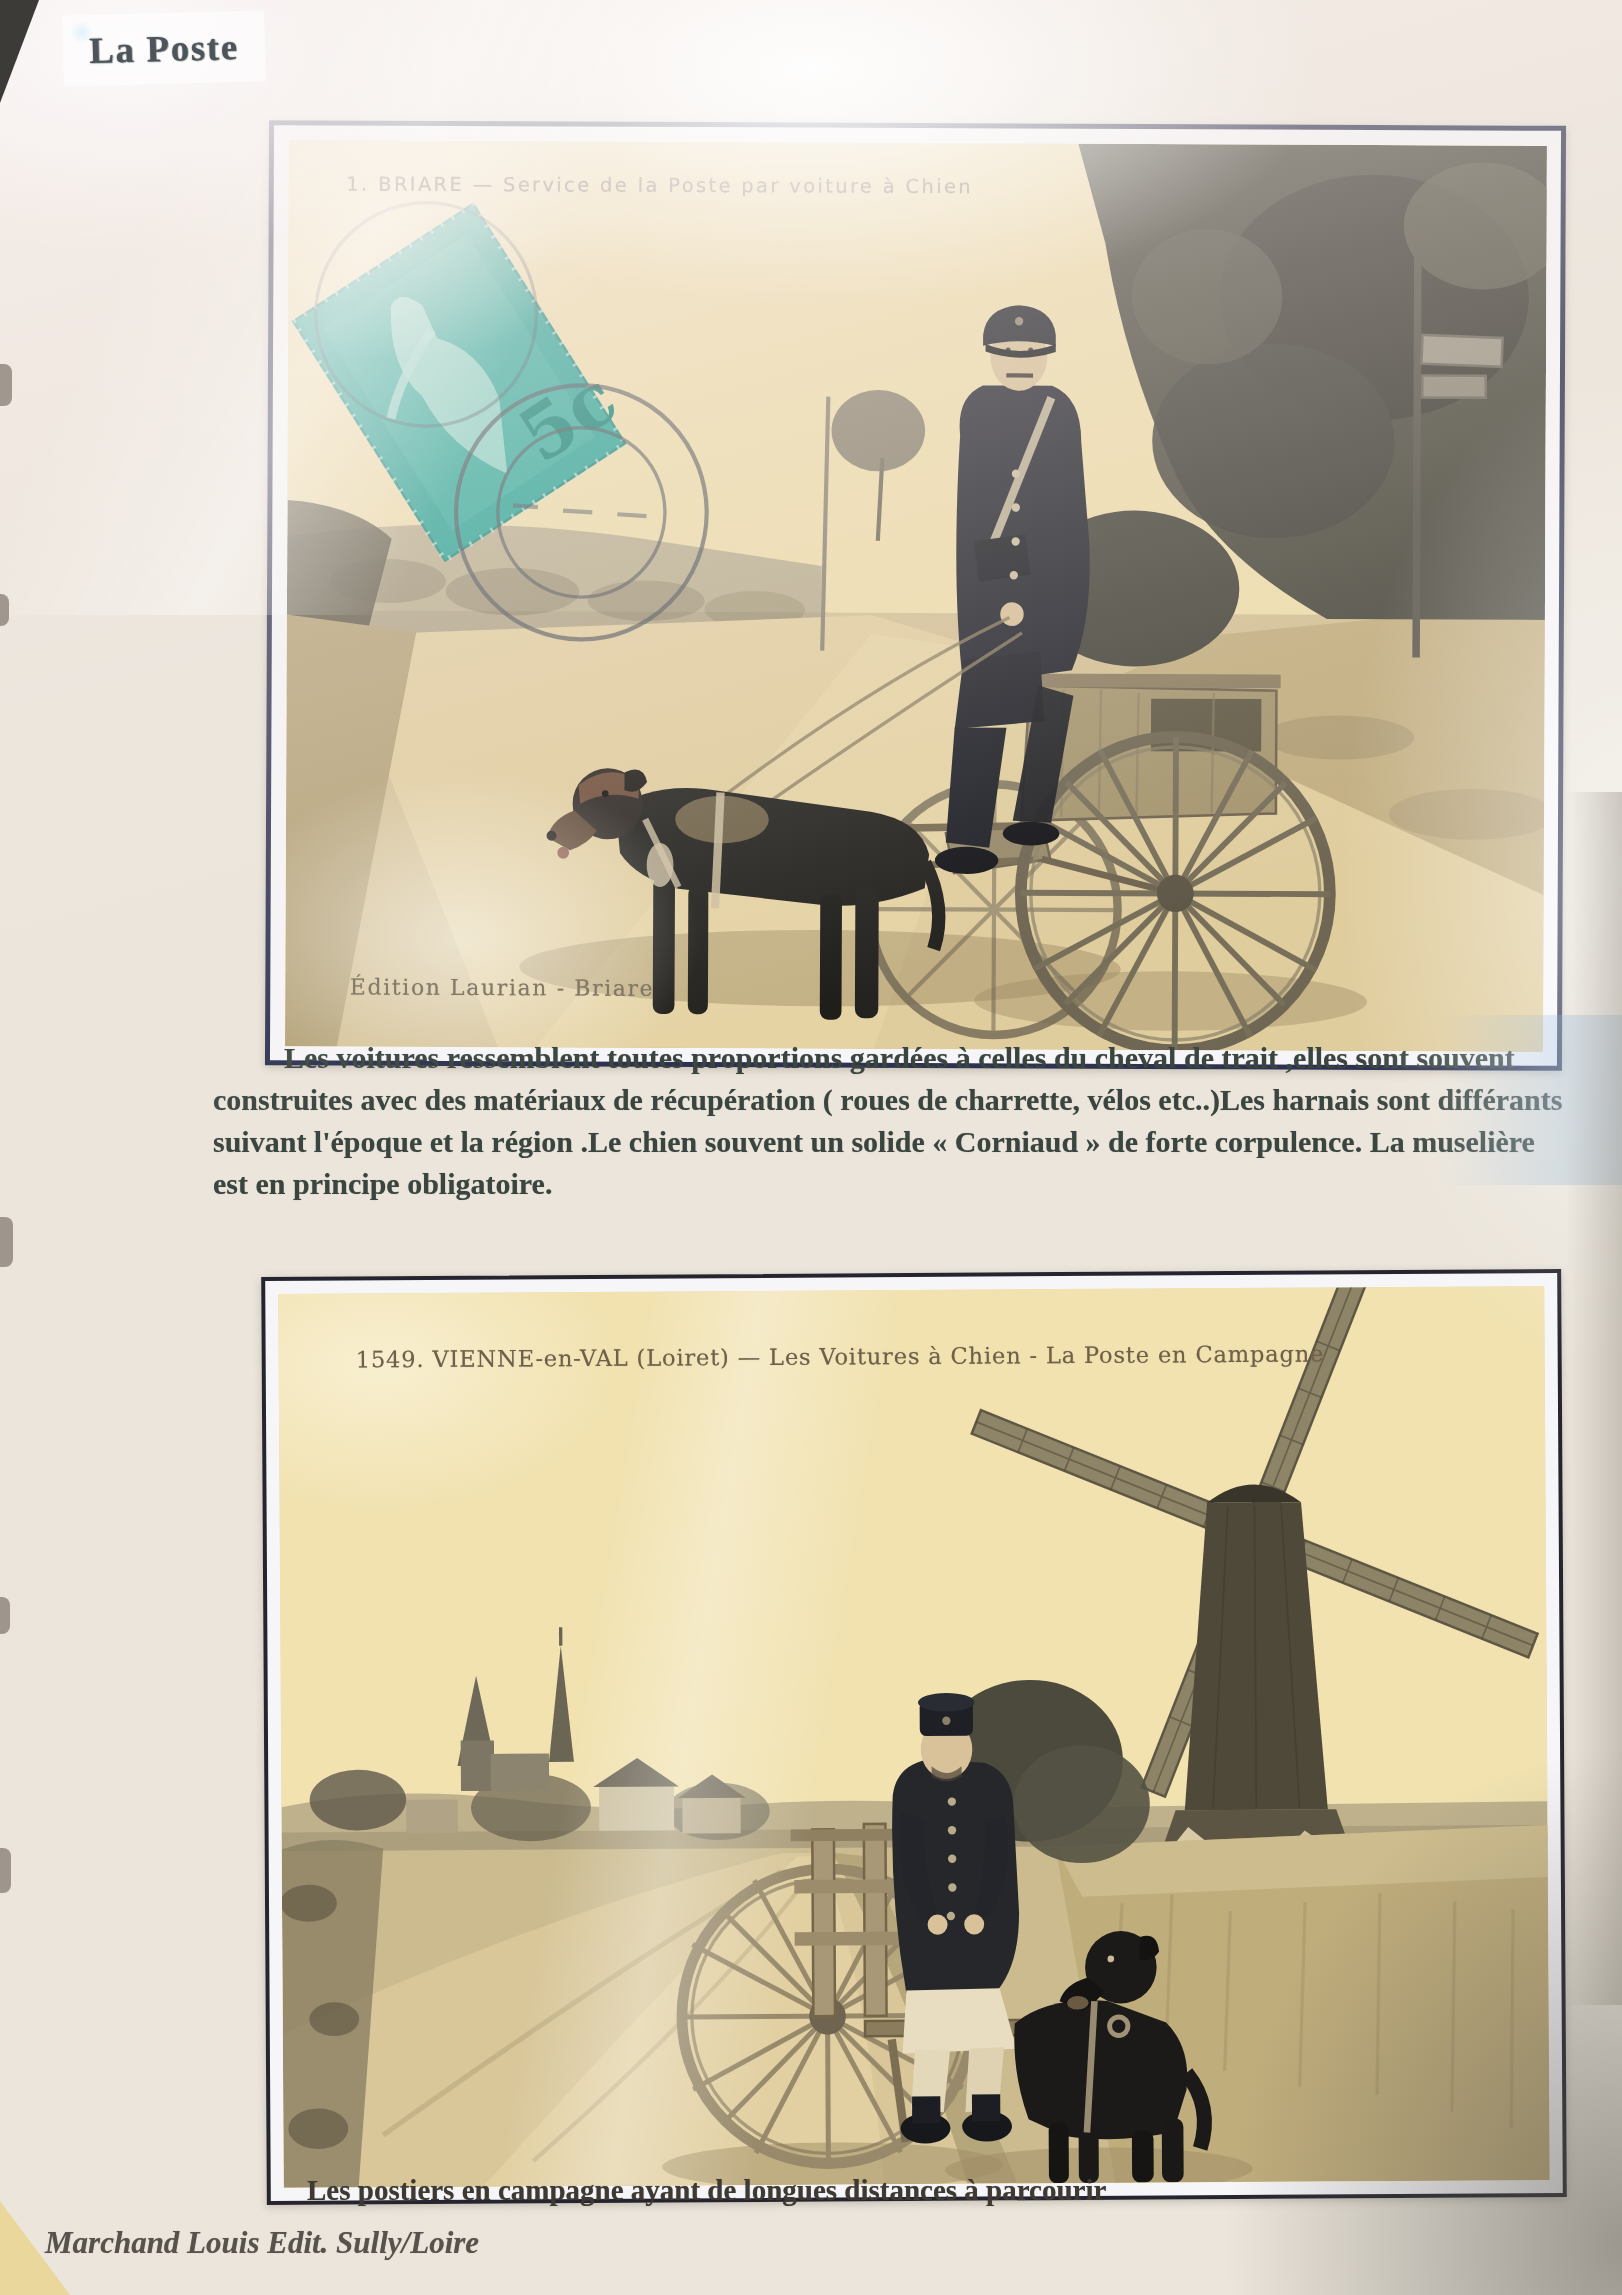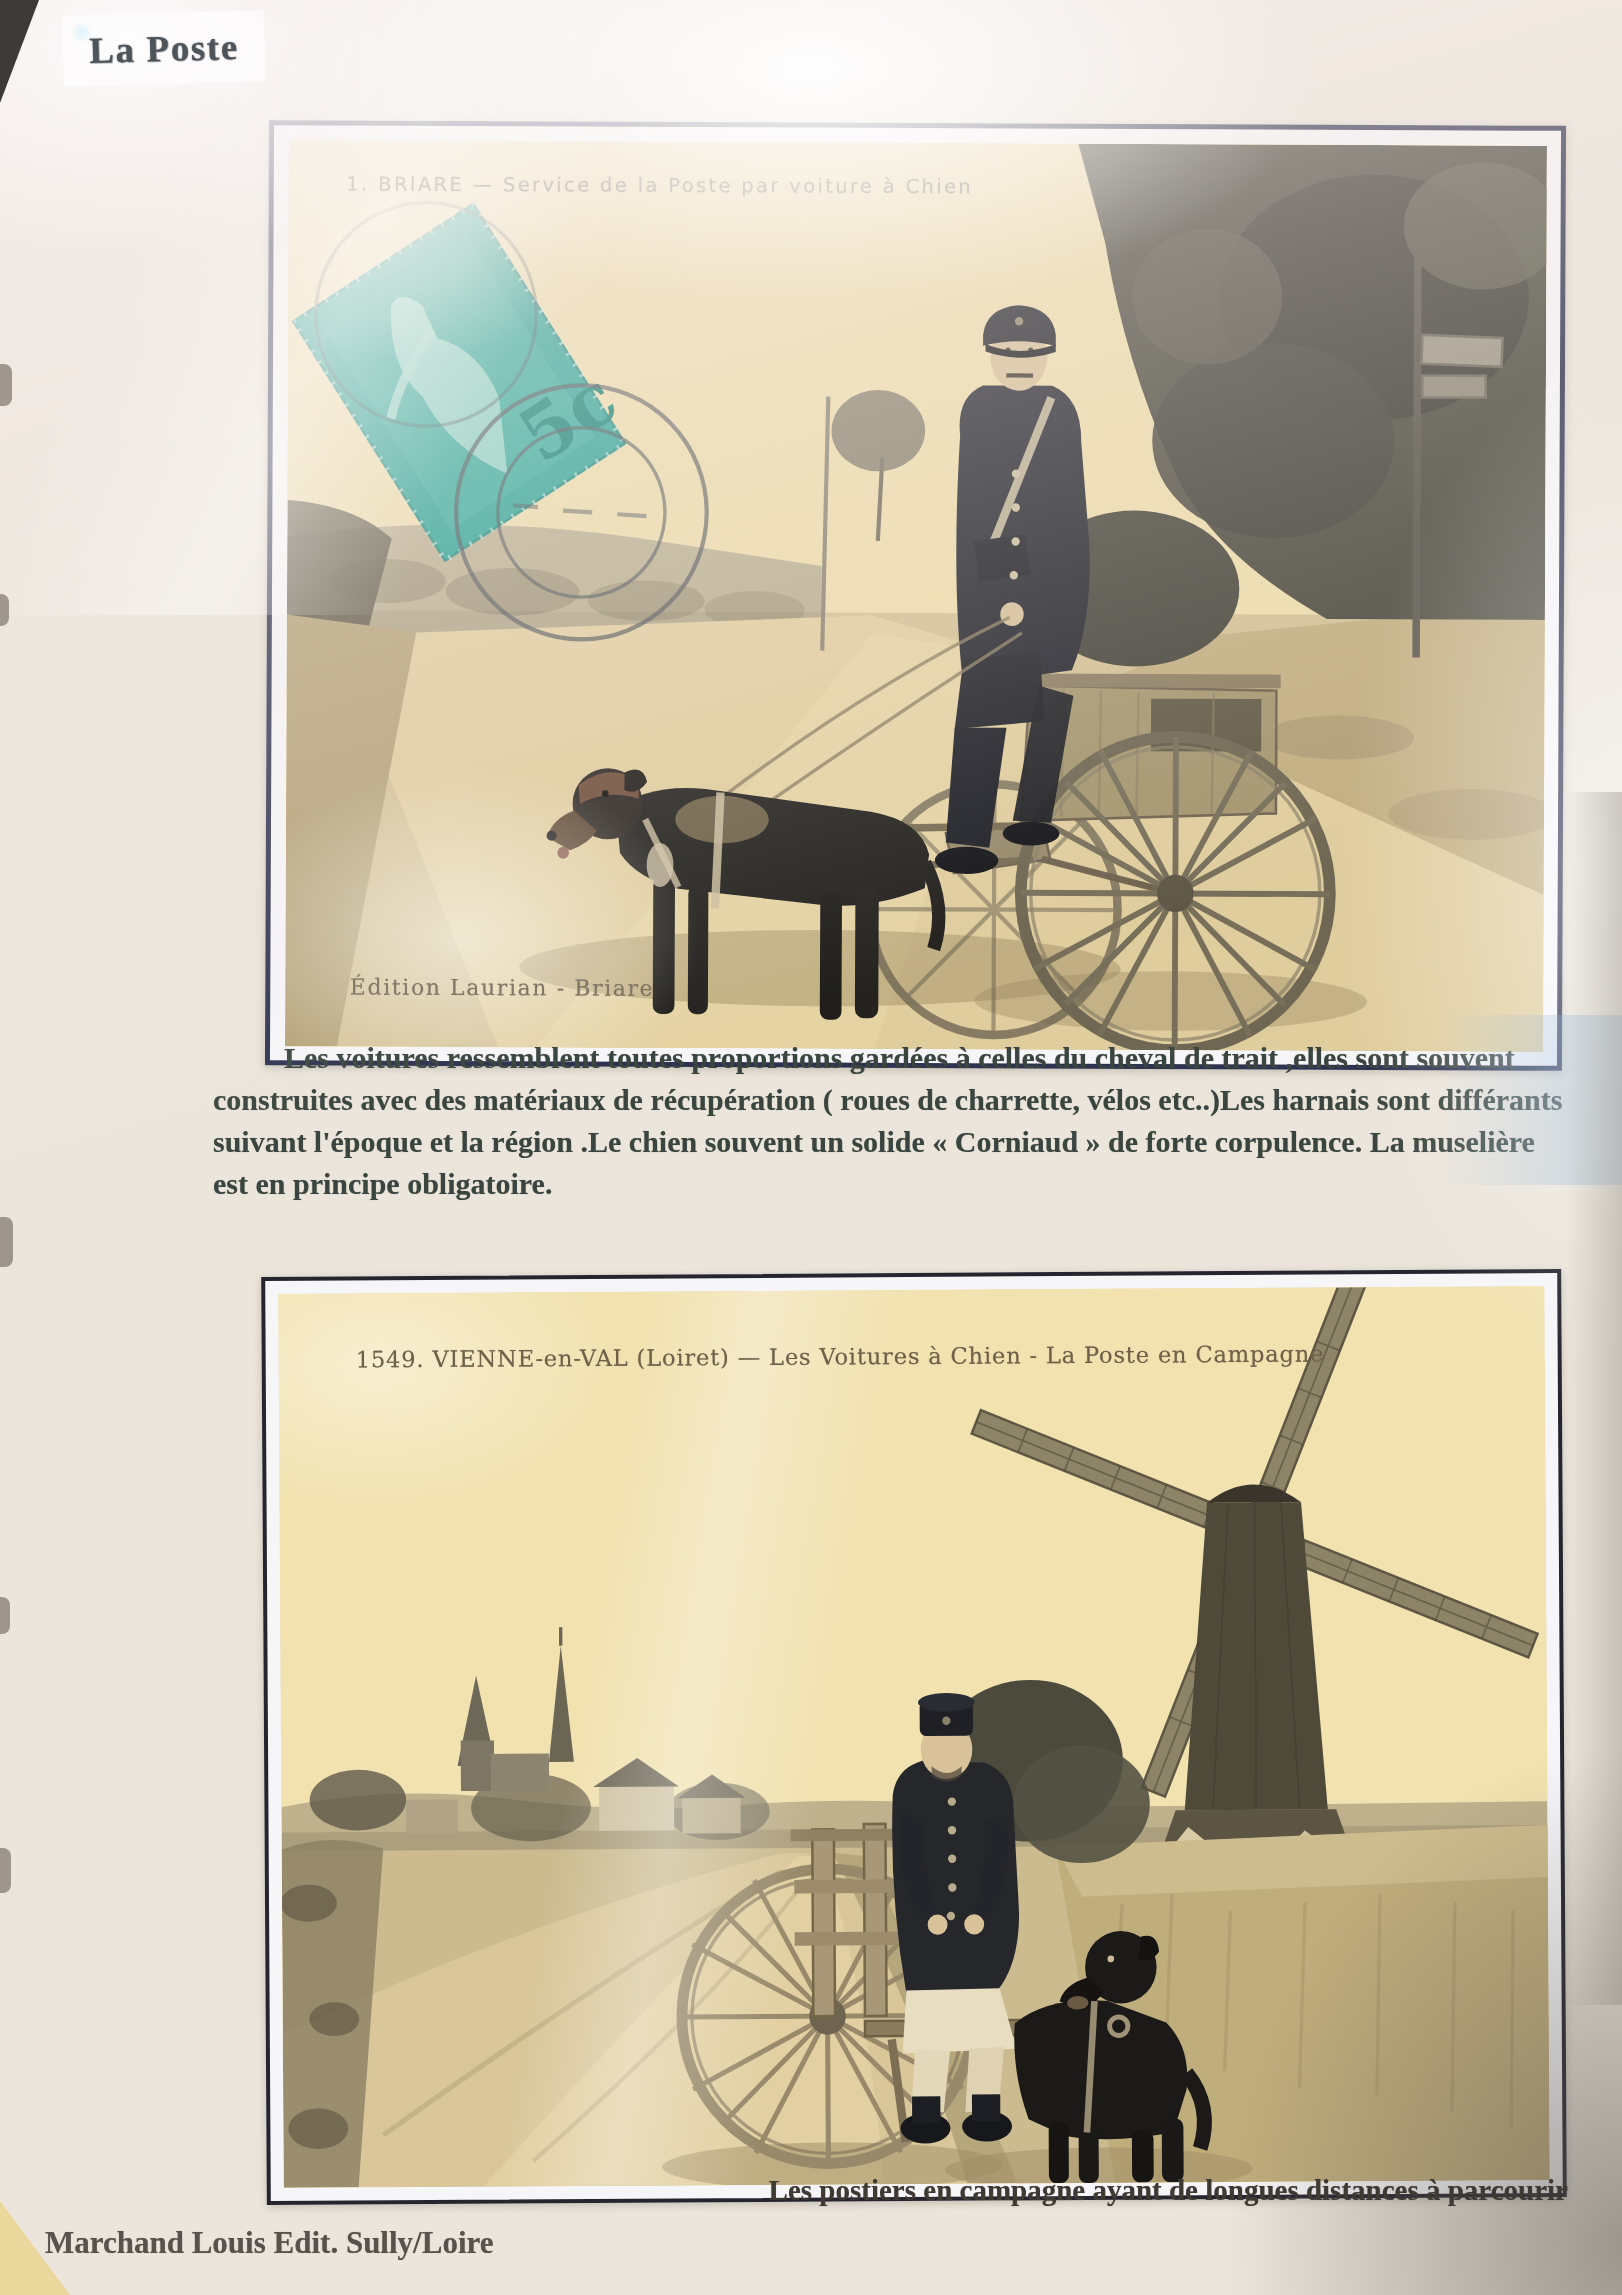--- a/index.html
+++ b/index.html
@@ -90,28 +90,29 @@
   
   .paragraph{
     position:absolute;left:213px;top:1037px;width:1404px;z-index:4;
     font-family:"Liberation Serif", serif;font-weight:700;font-size:30px;line-height:42px;
     color:#3a453f;text-shadow:0 0 0.8px rgba(58,69,63,.45);
   }
   .paragraph .l1{text-indent:71px;}
 
   
   .caption{
-    position:absolute;left:267px;top:2170px;width:1261px;z-index:8;text-align:right;
+    position:absolute;left:267px;top:2170px;width:1261px;z-index:8;text-align:left;
     font-family:"Liberation Serif", serif;font-weight:700;font-size:29px;line-height:40px;
     color:#3e3933;text-shadow:0 0 0.8px rgba(62,57,51,.5);padding-left:40px;
   }
   .credit{
     position:absolute;left:45px;top:2225px;z-index:8;white-space:nowrap;
     font-family:"Liberation Serif", serif;font-weight:700;font-size:31px;color:#57524b;
     text-shadow:0 0 0.8px rgba(87,82,75,.5);
+    font-style:italic;
   }
 </style>
 </head>
 <body>
 
 <div class="page">
 
   <div class="glare-diag"></div>
   <div class="glare-par"></div>
   <div class="shadow-br"></div>

